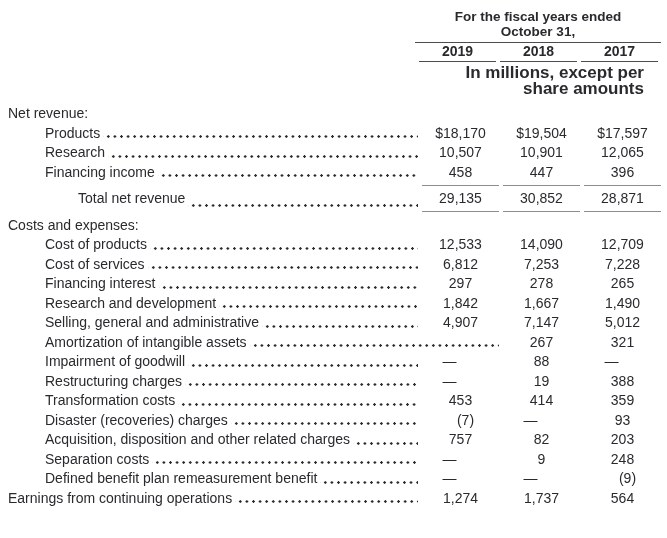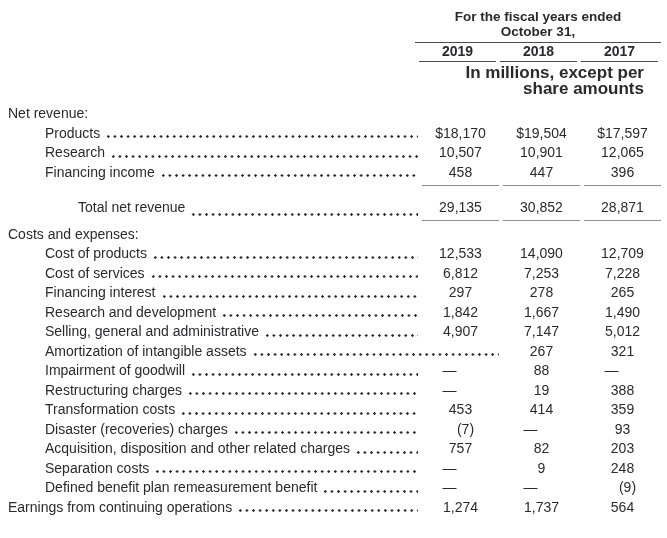--- a/index.html
+++ b/index.html
@@ -56,21 +56,21 @@
   }
   .cell{
     width:77px;margin-left:4px;text-align:center;white-space:nowrap;
   }
   .cell.dash{padding-right:22px;}
   .cell.paren{position:relative;left:5px;}
   .row.total{margin:3px 0 4px;}
   .row.total .cell{
     border-top:1px solid var(--rule-gray);
     border-bottom:1px solid var(--rule-gray);
-    padding-top:12px;padding-bottom:2px;
+    padding-top:3px;padding-bottom:2px;
   }
 </style>
 </head>
 <body>
 
 <div class="page">
 
   <div class="stmt-header">
     <div class="period">
       <div>For the fiscal years ended</div>

